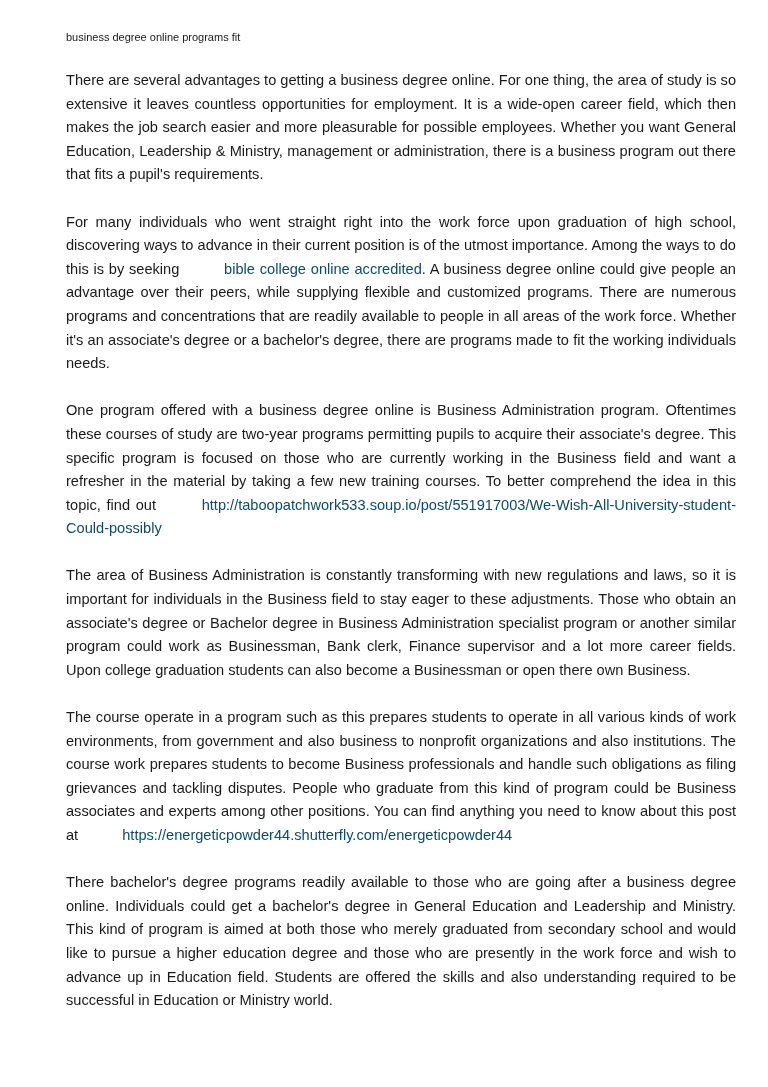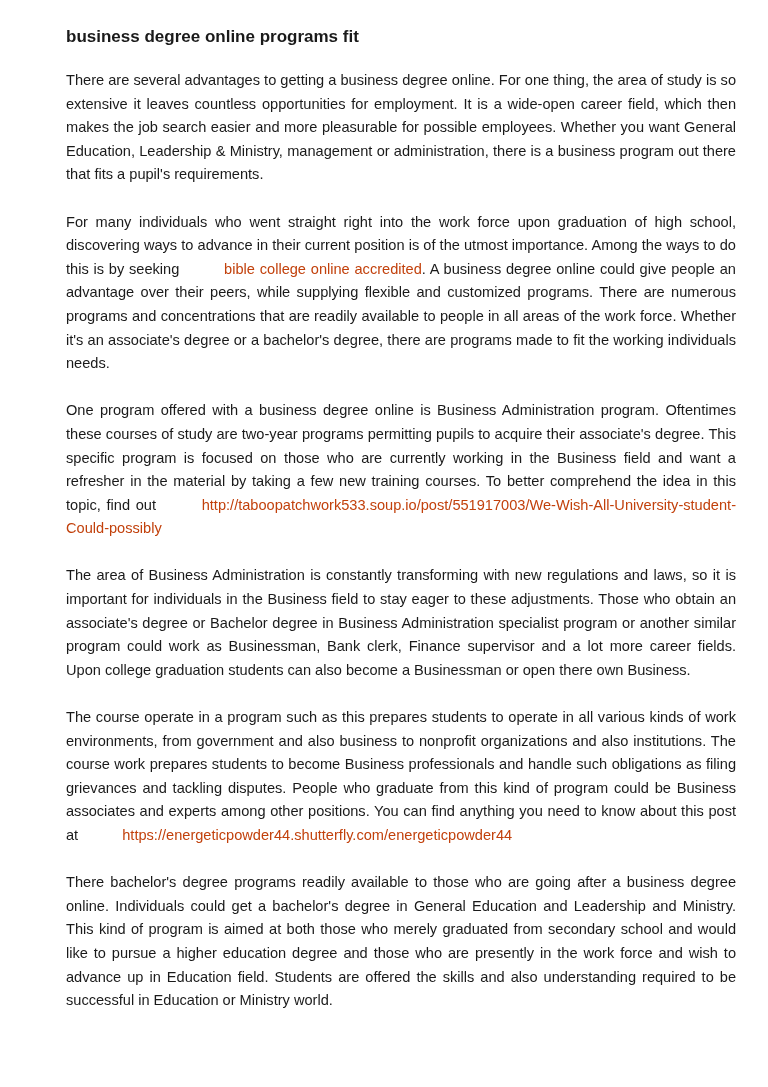--- a/index.html
+++ b/index.html
@@ -2,23 +2,23 @@
 <html><head>
   <meta charset="utf-8">
   <style>
     html, body { margin: 0; padding: 0; background: #ffffff; }
     body { width: 768px; height: 1087px; overflow: hidden; position: relative; }
     .page {
       position: absolute; left: 66px; top: 27px; width: 670px;
       font-family: "Liberation Sans", sans-serif;
       font-size: 14.6px; line-height: 23.6px; color: #1a1a1a;
     }
-    .title { font-weight: bold; font-size: 17px; margin: 0 0 22px 0; line-height: 20px; }
+    .title { font-weight: normal; font-size: 11px; margin: 0 0 22px 0; line-height: 20px; }
     p { margin: 0 0 23.6px 0; text-align: justify; }
-    a { color: #c2410c; text-decoration: none; padding-left: 40px; }
+    a { color: #0c4a6e; text-decoration: none; padding-left: 40px; }
   </style>
 </head>
 <body>
 
 <div class="page">
   <div class="title">business degree online programs fit</div>
 
   <p>There are several advantages to getting a business degree online. For one thing, the area of study is so extensive it leaves countless opportunities for employment. It is a wide-open career field, which then makes the job search easier and more pleasurable for possible employees. Whether you want General Education, Leadership &amp; Ministry, management or administration, there is a business program out there that fits a pupil's requirements.</p>
 
   <p><span>For many individuals who went straight right into the work force upon graduation of high school, discovering ways to advance in their current position is of the utmost importance. Among the ways to do this is by seeking </span><a>bible college online accredited</a><span>. A business degree online could give people an advantage over their peers, while supplying flexible and customized programs. There are numerous programs and concentrations that are readily available to people in all areas of the work force. Whether it's an associate's degree or a bachelor's degree, there are programs made to fit the working individuals needs.</span></p>

